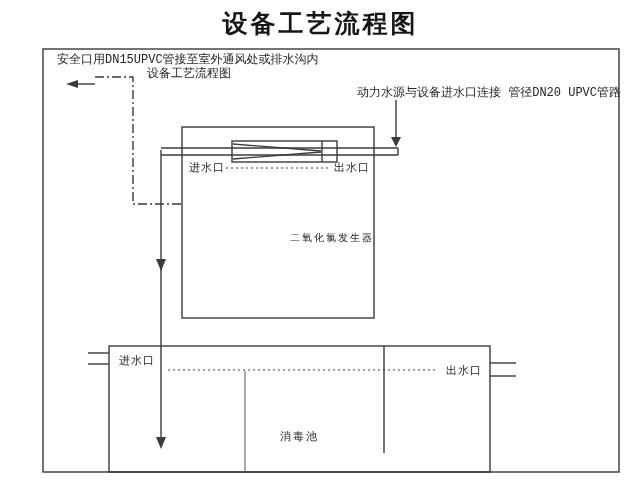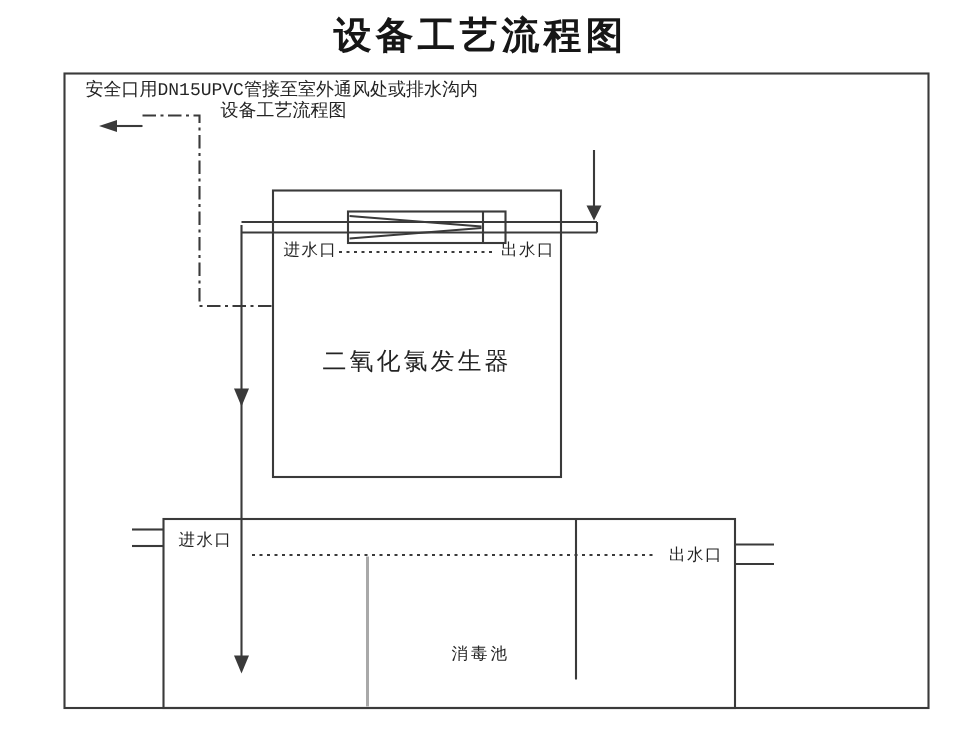--- a/index.html
+++ b/index.html
@@ -21,22 +21,22 @@
     font-size: 25px;
     letter-spacing: 3px;
     font-weight: 600;
     color: #161616;
   }
   .ann { font-size: 12px; color: #242424; }
   .lbl { font-size: 11px; color: #242424; letter-spacing: 1px; }
   .gen-label-wrap {
     position: absolute;
     left: 182px; top: 231px; width: 192px;
-    text-align: center;
-    font-size: 16px;
+    text-align: right;
+    font-size: 10px;
     letter-spacing: 2px;
     color: #242424;
   }
 </style>
 </head>
 <body>
 
 <div id="stage">
 
   <svg id="diagram-svg" width="641" height="486" viewBox="0 0 641 486">
@@ -79,24 +79,25 @@
       <line x1="490" y1="363" x2="516" y2="363"></line>
       <line x1="490" y1="376" x2="516" y2="376"></line>
     </g>
   </svg>
 
   <div class="title">设备工艺流程图</div>
 
   <div class="txt ann" style="left:57px; top:54px;">安全口用DN15UPVC管接至室外通风处或排水沟内</div>
   <div class="txt ann" style="left:147px; top:68px;">设备工艺流程图</div>
 
+  <div class="txt ann" style="left:357px; top:87px;">动力水源与设备进水口连接 管径DN20 UPVC管路</div>
 
   <div class="txt lbl" style="left:189px; top:162px;">进水口</div>
   <div class="txt lbl" style="left:334px; top:162px;">出水口</div>
 
   <div class="gen-label-wrap">二氧化氯发生器</div>
 
 
   <div class="txt lbl" style="left:119px; top:355px;">进水口</div>
   <div class="txt lbl" style="left:446px; top:365px;">出水口</div>
-  <div class="txt lbl" style="left:301px; top:431px; letter-spacing:2px;">消毒池</div>
+  <div class="txt lbl" style="left:280px; top:431px; letter-spacing:2px;">消毒池</div>
 
 </div>
 
 </body></html>

